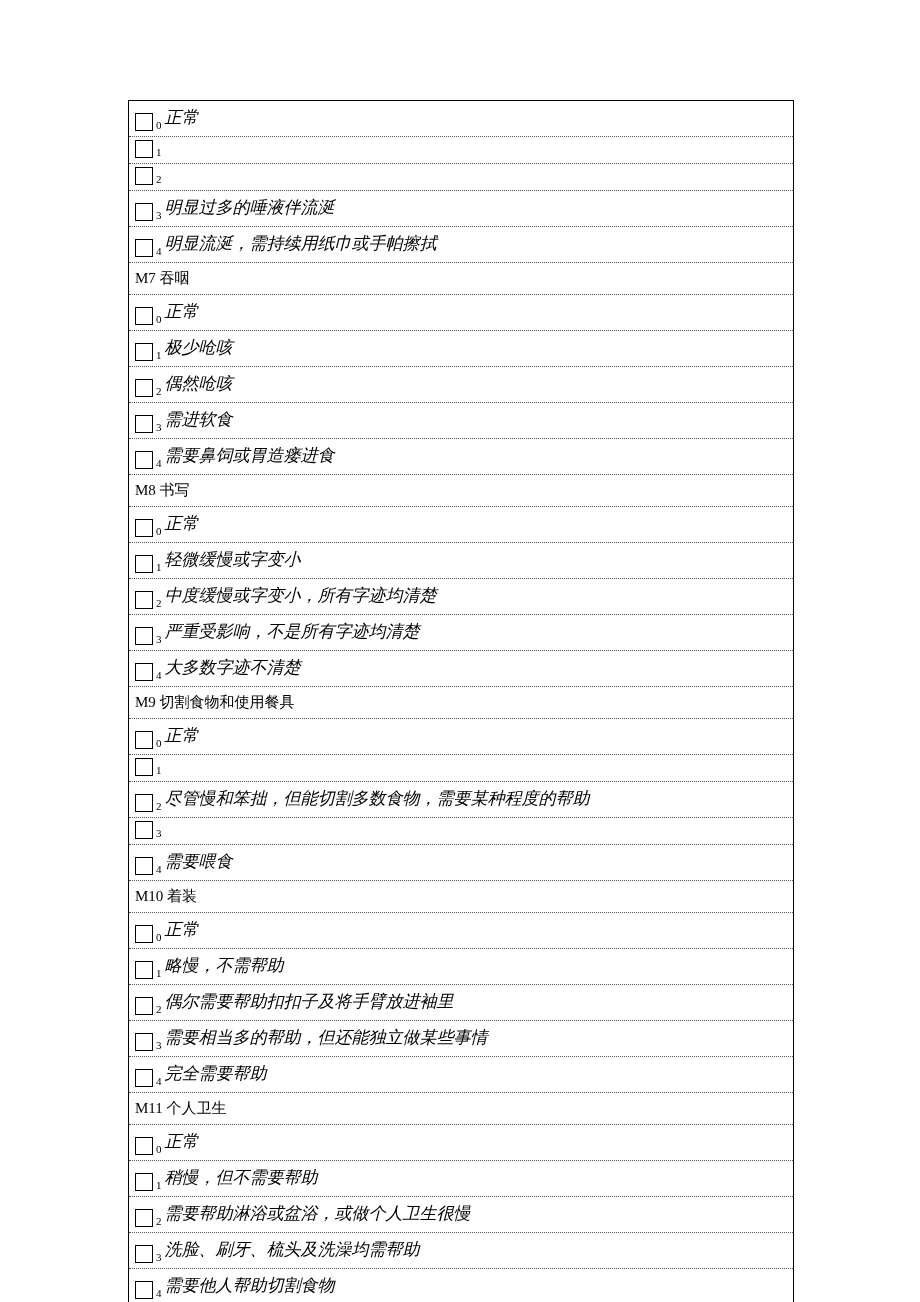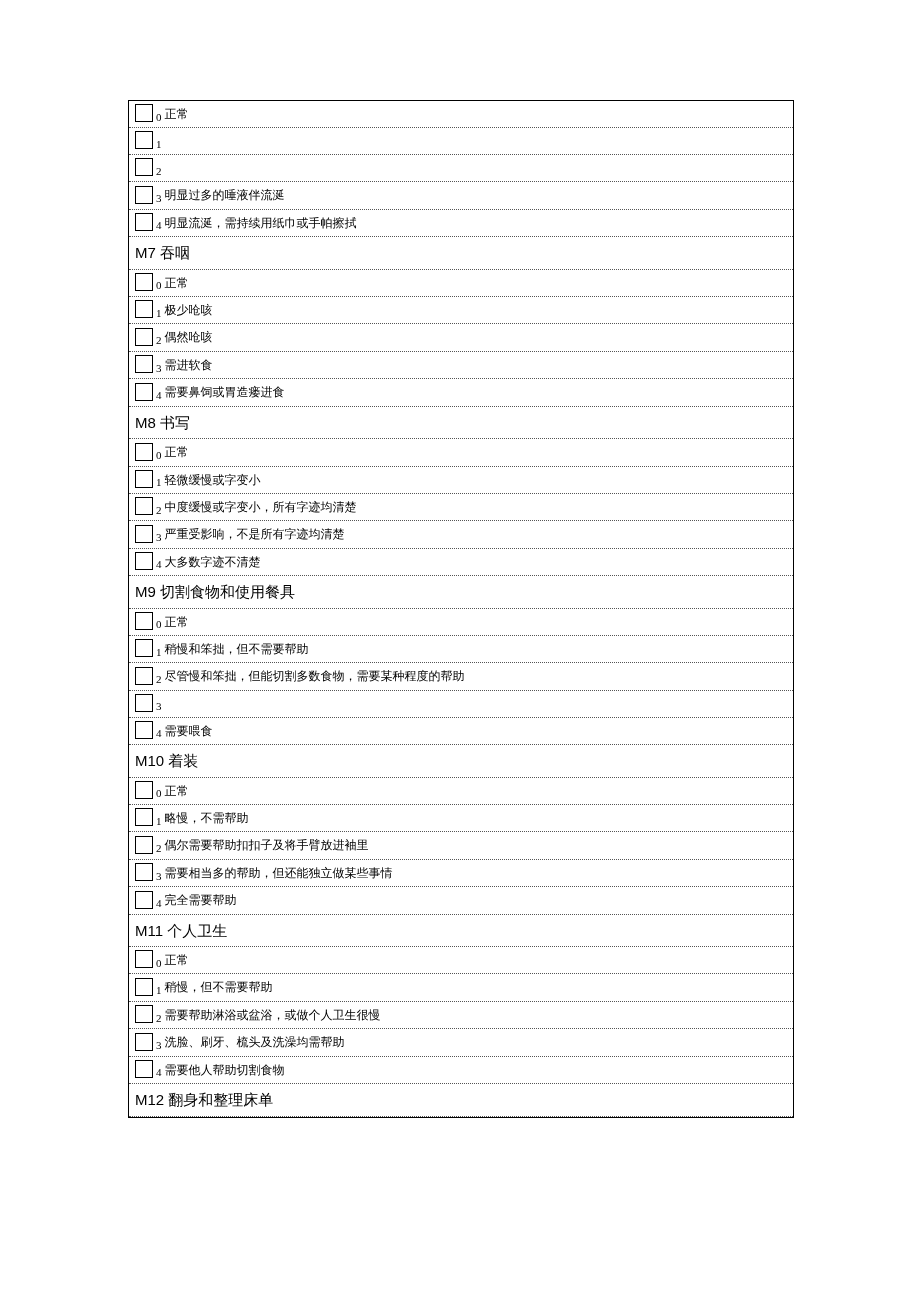--- a/index.html
+++ b/index.html
@@ -20,21 +20,21 @@
     border: 1px solid #000;
     border-collapse: collapse;
     width: 100%;
   }
   .cell {
     border-bottom: 1px dotted #555;
     padding: 3px 6px 3px 6px;
     line-height: 1.7;
   }
   .cell.header {
-    font-family: Liberation Sans, sans-serif;
+    font-family: Liberation Serif, serif;
     font-size: 15px;
   }
   .opt {
     display: flex;
     align-items: flex-end;
     gap: 2px;
   }
   .checkbox {
     display: inline-block;
     width: 16px;
@@ -44,21 +44,22 @@
     margin-bottom: 2px;
     flex-shrink: 0;
   }
   .sub {
     font-size: 11px;
     position: relative;
     top: 2px;
     margin-right: 1px;
   }
   .label {
-    font-size: 12px;
+    font-size: 17px;
+    font-style: italic;
   }
 </style>
 </head>
 <body>
 
 <div class="page">
   <div class="form-table" id="form-root">
   <div class="cell">
         <div class="opt">
           <span class="checkbox"></span>
@@ -169,21 +170,20 @@
         <div class="opt">
           <span class="checkbox"></span>
           <span class="sub">0</span>
           <span class="label">正常</span>
         </div>
       </div>
       <div class="cell">
         <div class="opt">
           <span class="checkbox"></span>
           <span class="sub">1</span>
-          <span class="label">稍慢和笨拙，但不需要帮助</span>
         </div>
       </div>
       <div class="cell">
         <div class="opt">
           <span class="checkbox"></span>
           <span class="sub">2</span>
           <span class="label">尽管慢和笨拙，但能切割多数食物，需要某种程度的帮助</span>
         </div>
       </div>
       <div class="cell">

